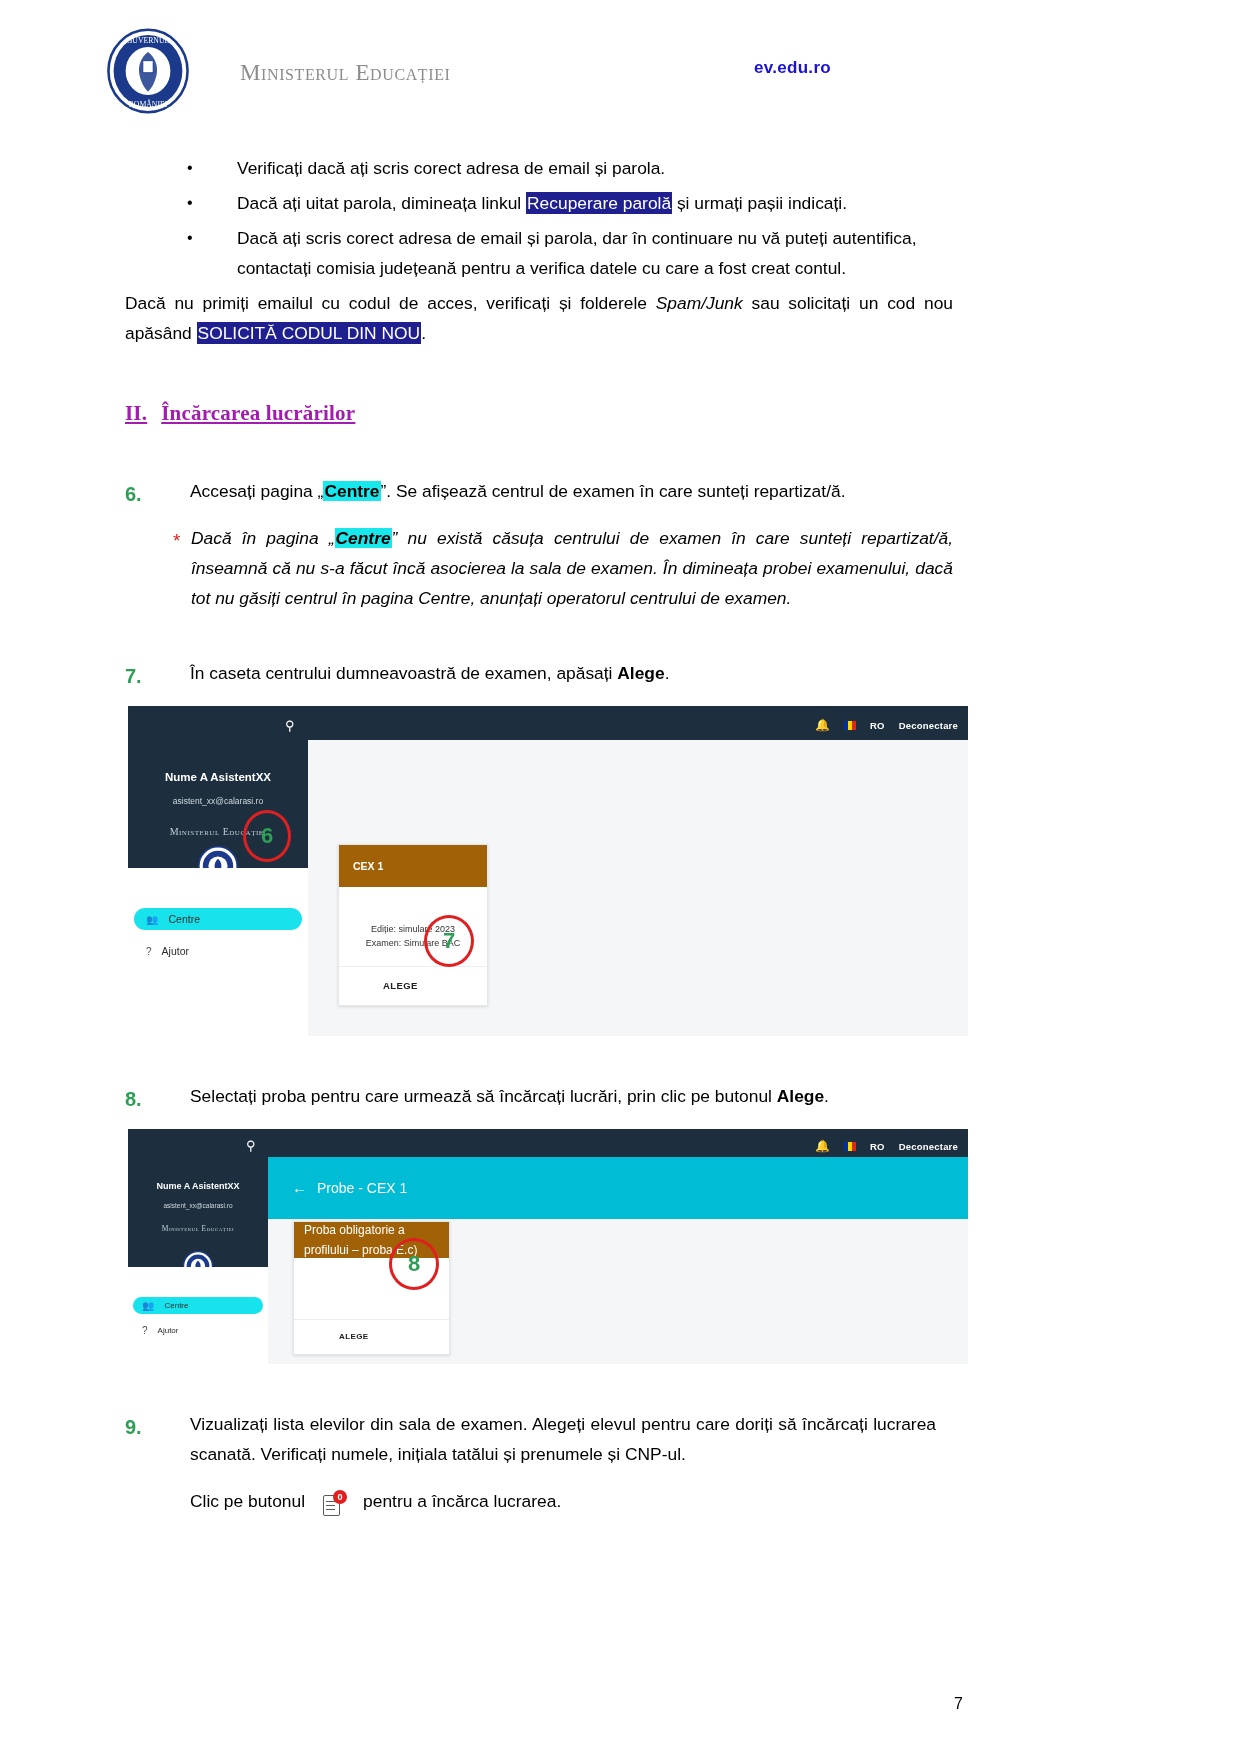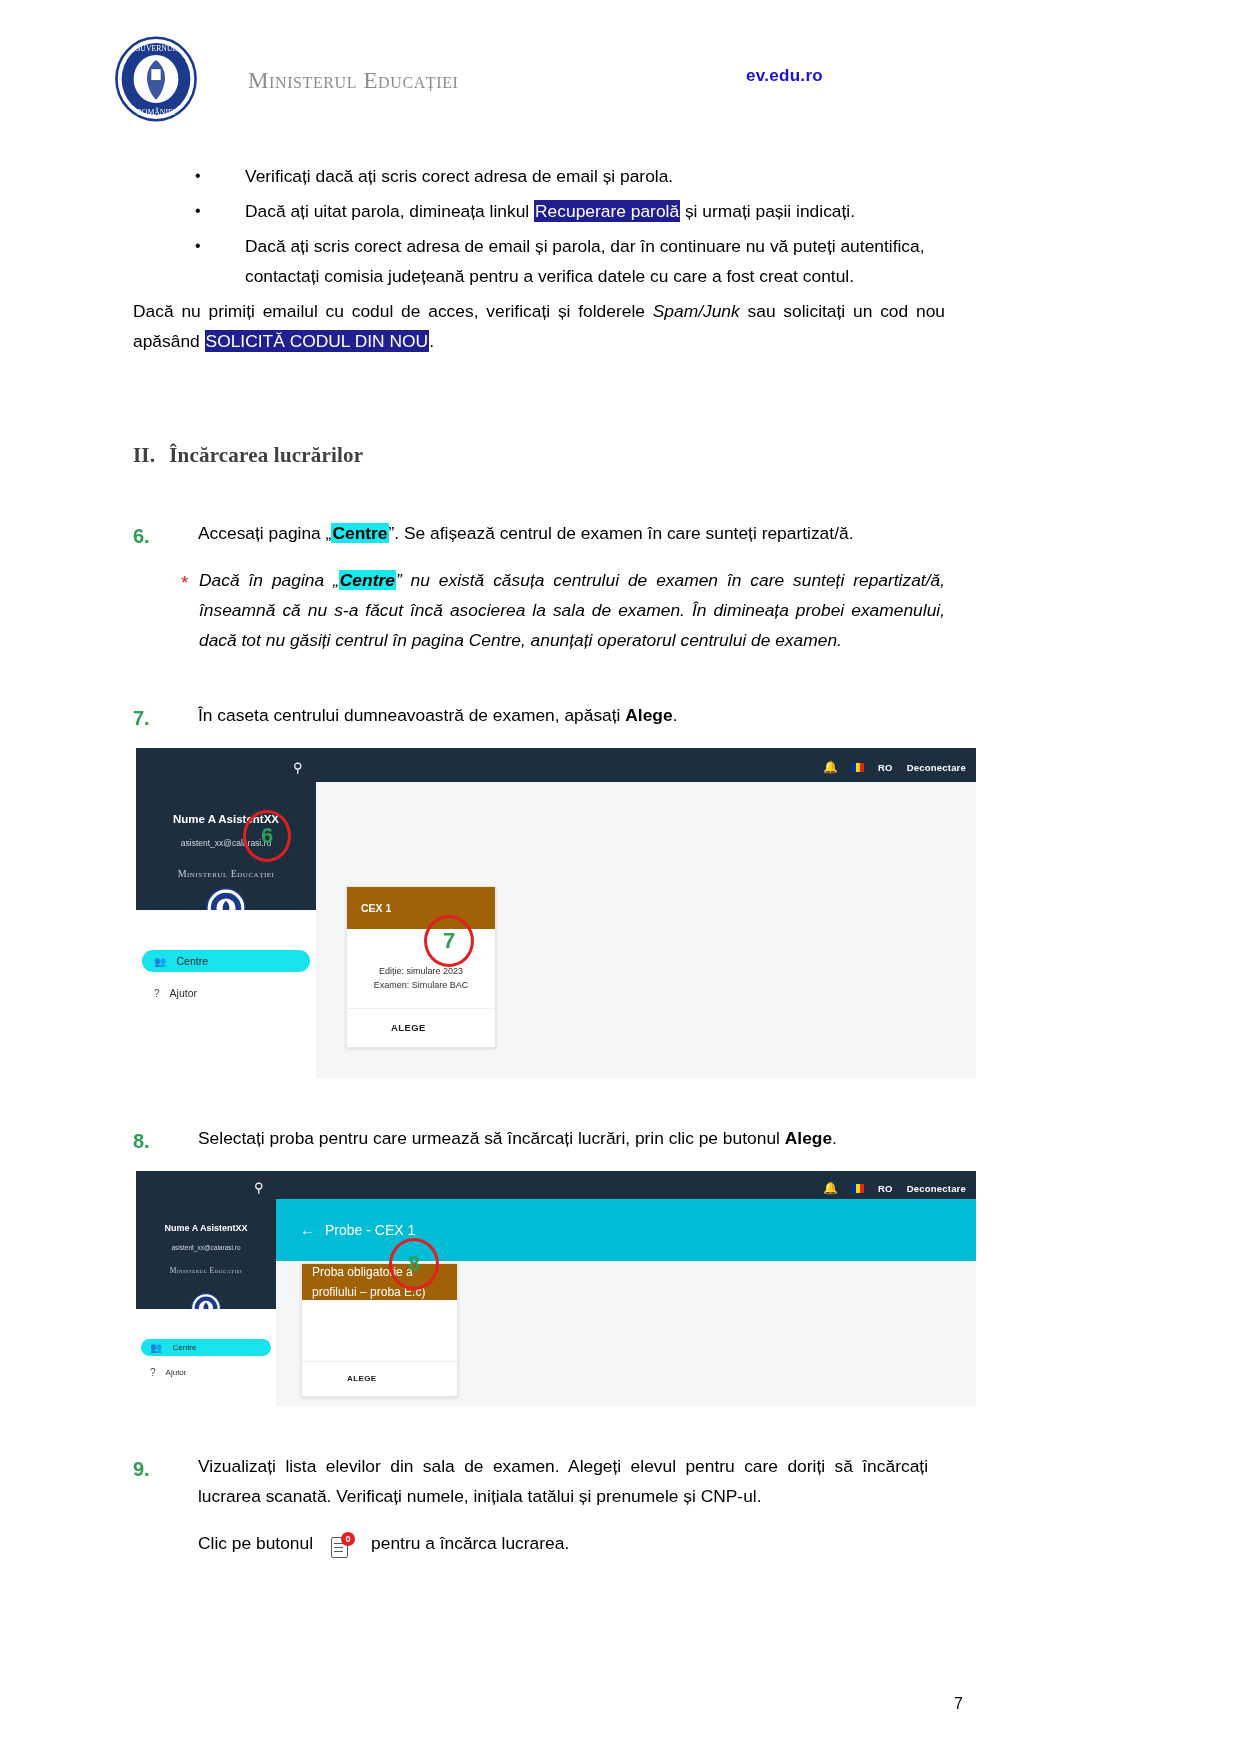--- a/index.html
+++ b/index.html
@@ -13,21 +13,21 @@
     position: relative;
     font-family: "Liberation Sans", sans-serif;
     color: #000000;
     overflow: hidden;
   }
   .page {
     position: relative;
     width: 1093px;
     height: 1755px;
     box-sizing: border-box;
-    padding: 8px;
+    padding: 0;
   }
 
   
   .doc-header {
     position: relative;
     height: 118px;
     margin: 0 0 0 0;
     padding-top: 22px;
   }
   .seal {
@@ -95,27 +95,28 @@
     background: #18e8ec;
     color: #000000;
     font-weight: bold;
     padding: 0 1px;
   }
   .ital { font-style: italic; }
   .bold { font-weight: bold; }
 
   
   .section-heading {
-    margin: 80px 0 0 0;
+    margin: 46px 0 0 0;
     padding-left: 0;
     font-family: "Liberation Serif", serif;
     font-weight: bold;
     font-size: 21px;
-    color: #404040;
+    color: #a21caf;
     letter-spacing: 0.2px;
+    text-decoration: underline;
   }
   .section-heading .num { margin-right: 14px; }
 
   
   .step {
     position: relative;
     margin-top: 46px;
     padding-left: 48px;
     text-align: justify;
   }

